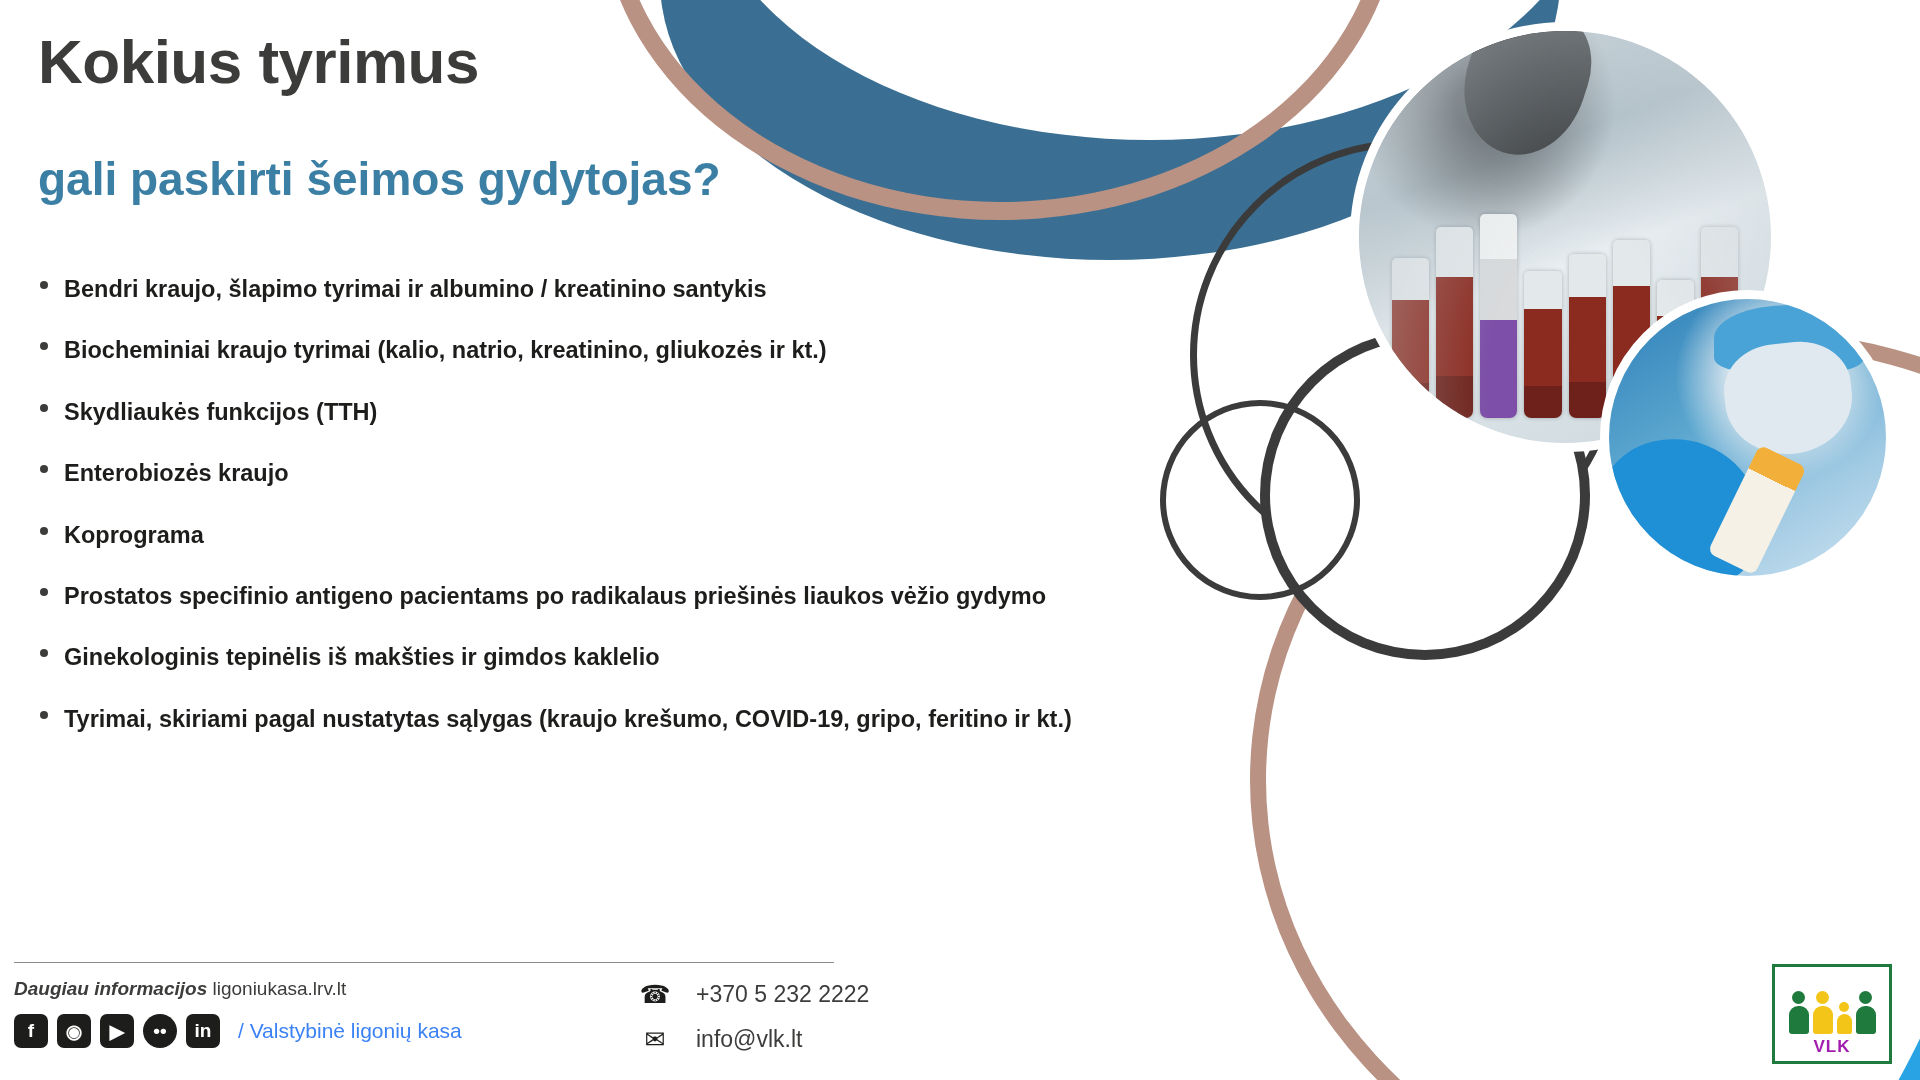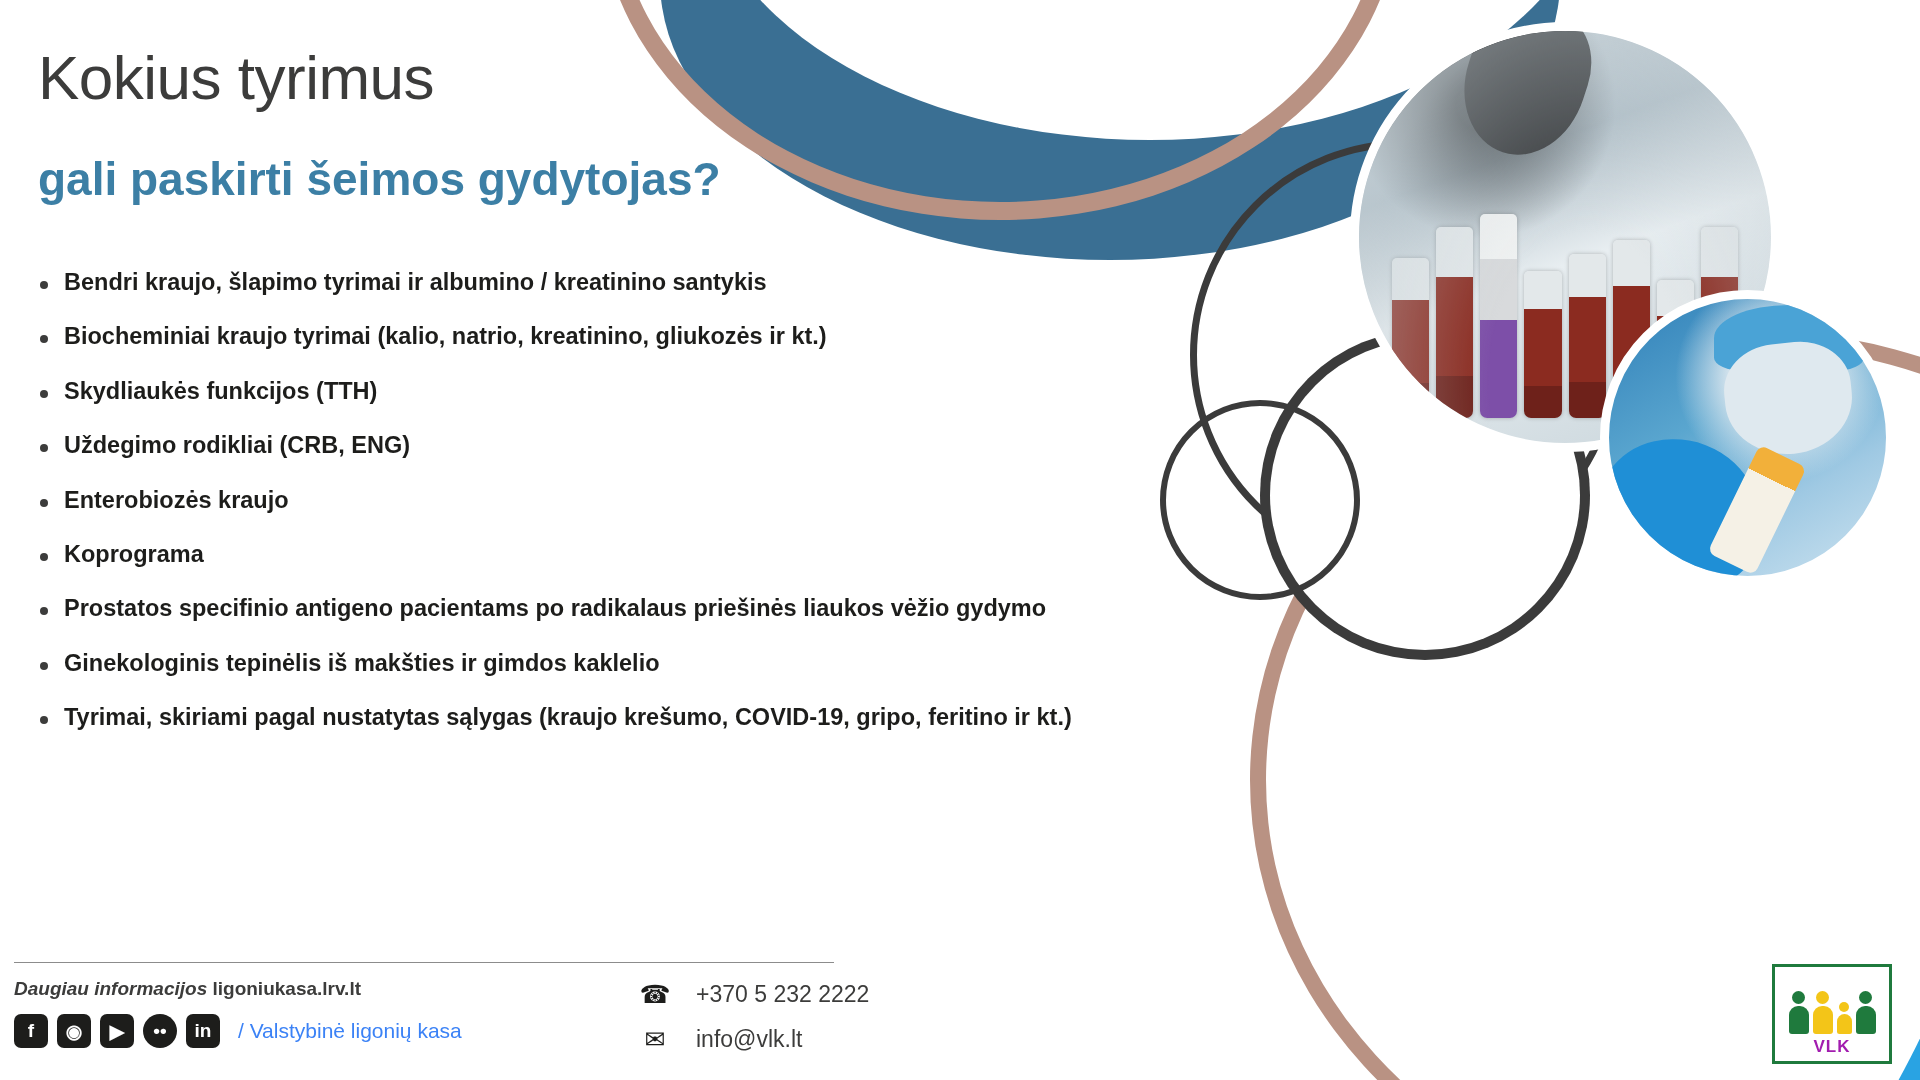--- a/index.html
+++ b/index.html
@@ -190,24 +190,23 @@
     background: linear-gradient(180deg, #f2b03a 0 22%, #f5f1e6 22% 100%);
     border-radius: 8px;
     transform: rotate(26deg);
   }
 
   
   .title-1 {
     position: absolute;
     left: 38px; top: 26px;
     font-size: 62px;
-    font-weight: normal;
+    font-weight: bold;
     color: #3c3c3b;
     letter-spacing: -0.5px;
-    margin-top: 16px;
   }
   .title-2 {
     position: absolute;
     left: 38px; top: 152px;
     font-size: 46px;
     font-weight: bold;
     color: #3c7fa5;
   }
 
   
@@ -226,37 +225,38 @@
     border-radius: 50%;
     background: #3c3c3b;
     margin: 13px 16px 0 0;
     flex: 0 0 auto;
   }
   .bullet-text {
     font-size: 23.5px;
     font-weight: bold;
     color: #1d1d1b;
     line-height: 1.25;
+    margin-top: 7px;
   }
 
   
   .footer-rule {
     position: absolute;
     left: 14px; top: 962px;
     width: 820px; height: 1px;
     background: #8c8c8c;
   }
   .footer-more {
     position: absolute;
     left: 14px; top: 978px;
     font-size: 19px;
     color: #3c3c3b;
   }
   .footer-more b { font-weight: bold; font-style: italic; }
-  .footer-more span.site { font-weight: bold; margin-top: 12px; }
+  .footer-more span.site { font-weight: normal; margin-top: 12px; }
 
   .social-row {
     position: absolute;
     left: 14px; top: 1014px;
     display: flex;
     align-items: center;
     gap: 9px;
   }
   .social-ico {
     width: 34px; height: 34px;
@@ -385,24 +385,20 @@
       <div class="bullet-dot"></div>
       <div class="bullet-text">Bendri kraujo, šlapimo tyrimai ir albumino / kreatinino santykis</div>
     </div>
     <div class="bullet-row">
       <div class="bullet-dot"></div>
       <div class="bullet-text">Biocheminiai kraujo tyrimai (kalio, natrio, kreatinino, gliukozės ir kt.)</div>
     </div>
     <div class="bullet-row">
       <div class="bullet-dot"></div>
       <div class="bullet-text">Skydliaukės funkcijos (TTH)</div>
-    </div>
-    <div class="bullet-row">
-      <div class="bullet-dot"></div>
-      <div class="bullet-text">Uždegimo rodikliai (CRB, ENG)</div>
     </div>
     <div class="bullet-row">
       <div class="bullet-dot"></div>
       <div class="bullet-text">Enterobiozės kraujo</div>
     </div>
     <div class="bullet-row">
       <div class="bullet-dot"></div>
       <div class="bullet-text">Koprograma</div>
     </div>
     <div class="bullet-row">

